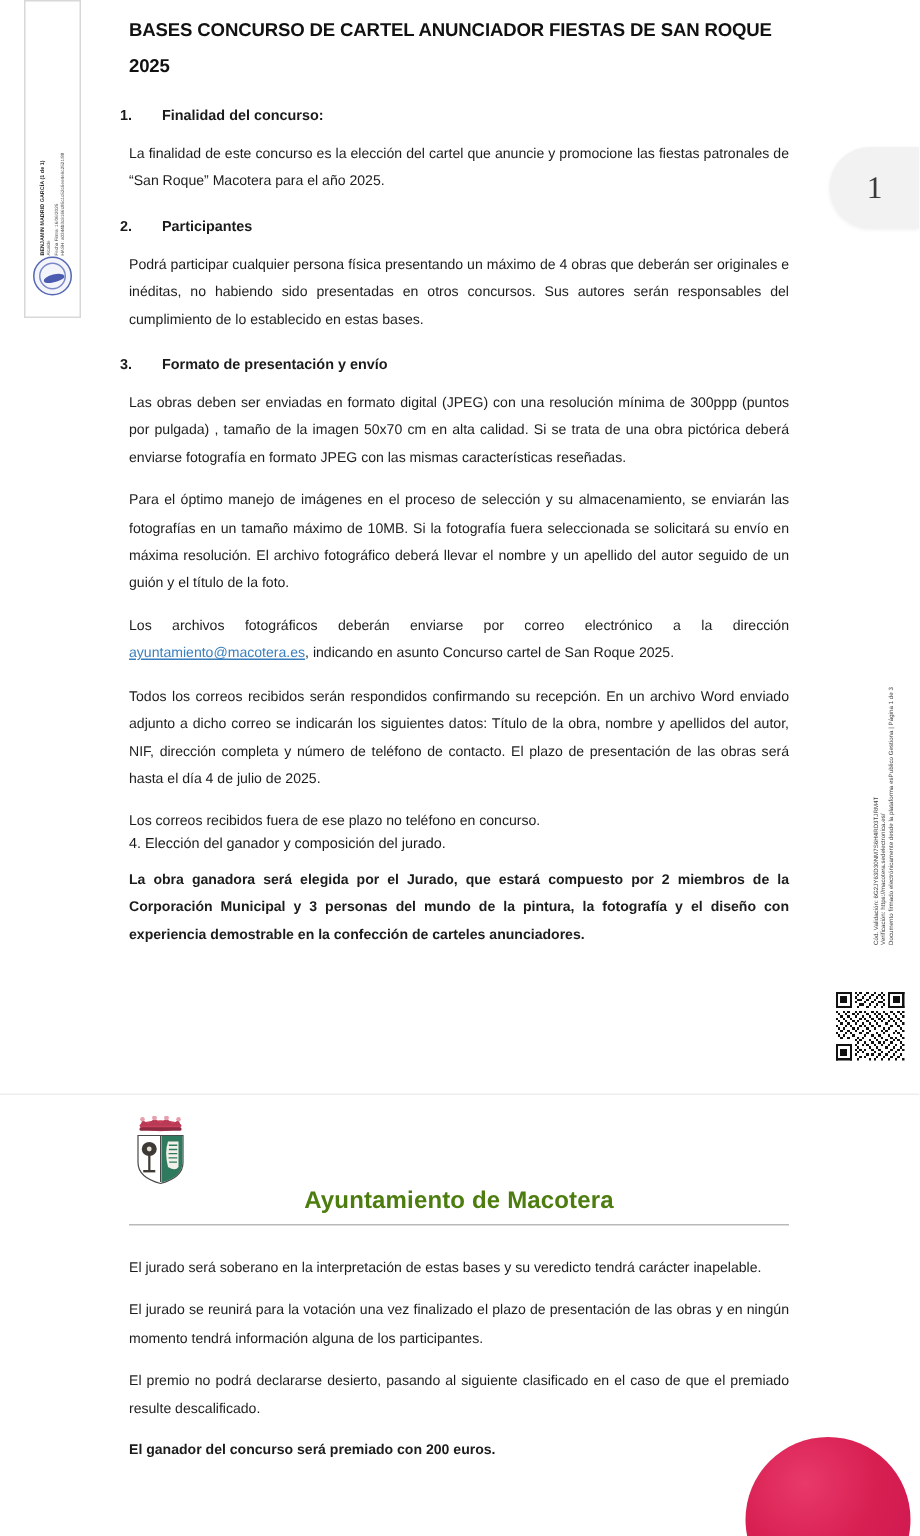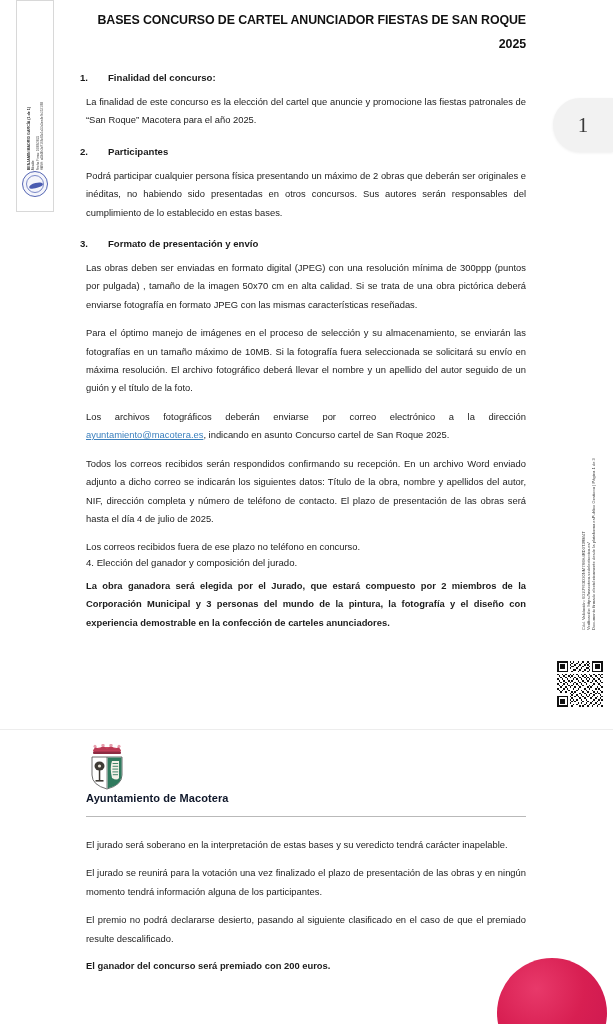--- a/index.html
+++ b/index.html
@@ -140,21 +140,21 @@
   
   .doc-col {
     position: absolute;
     left: 86px; top: 0;
     width: 440px;
   }
   .doc-title {
     font-size: 12.4px;
     font-weight: bold;
     color: #111111;
-    text-align: right;
+    text-align: left;
     line-height: 24px;
     letter-spacing: -0.1px;
     padding-top: 8px;
   }
   .num-head {
     font-size: 9.6px;
     font-weight: bold;
     color: #1a1a1a;
     padding-left: 22px;
     text-indent: -14px;
@@ -185,23 +185,24 @@
   .p2 { position: relative; width: 613px; height: 294px; }
   .crest {
     position: absolute;
     left: 88px; top: 14px;
     width: 38px; height: 46px;
   }
   .org-title {
     position: absolute;
     left: 86px; top: 62px;
     width: 440px;
-    font-size: 11px;
+    text-align: center;
+    font-size: 16px;
     font-weight: bold;
-    color: #0f172a;
+    color: #4d7c0f;
     letter-spacing: 0.1px;
   }
   .org-rule {
     position: absolute;
     left: 86px; top: 86px;
     width: 440px; height: 1px;
     background: #b9b9b9;
   }
   .p2-body {
     position: absolute;
@@ -485,21 +486,21 @@
       <div class="doc-title">BASES CONCURSO DE CARTEL ANUNCIADOR FIESTAS DE SAN ROQUE 2025</div>
 
       <div class="num-head">
         <span class="n">1.</span><span>Finalidad del concurso:</span>
       </div>
       <p class="body">La finalidad de este concurso es la elección del cartel que anuncie y promocione las fiestas patronales de “San Roque” Macotera para el año 2025.</p>
 
       <div class="num-head">
         <span class="n">2.</span><span>Participantes</span>
       </div>
-      <p class="body">Podrá participar cualquier persona física presentando un máximo de 2 obras que deberán ser originales e inéditas, no habiendo sido presentadas en otros concursos. Sus autores serán responsables del cumplimiento de lo establecido en estas bases.</p>
+      <p class="body">Podrá participar cualquier persona física presentando un máximo de 4 obras que deberán ser originales e inéditas, no habiendo sido presentadas en otros concursos. Sus autores serán responsables del cumplimiento de lo establecido en estas bases.</p>
 
       <div class="num-head">
         <span class="n">3.</span><span>Formato de presentación y envío</span>
       </div>
       <p class="body">Las obras deben ser enviadas en formato digital (JPEG) con una resolución mínima de 300ppp (puntos por pulgada) , tamaño de la imagen 50x70 cm en alta calidad. Si se trata de una obra pictórica deberá enviarse fotografía en formato JPEG con las mismas características reseñadas.</p>
 
       <p class="body">Para el óptimo manejo de imágenes en el proceso de selección y su almacenamiento, se enviarán las fotografías en un tamaño máximo de 10MB. Si la fotografía fuera seleccionada se solicitará su envío en máxima resolución. El archivo fotográfico deberá llevar el nombre y un apellido del autor seguido de un guión y el título de la foto.</p>
 
       <p class="body"><span>Los archivos fotográficos deberán enviarse por correo electrónico a la dirección </span><a class="email-link" href="#">ayuntamiento@macotera.es</a><span>, indicando en asunto Concurso cartel de San Roque 2025.</span></p>
 

